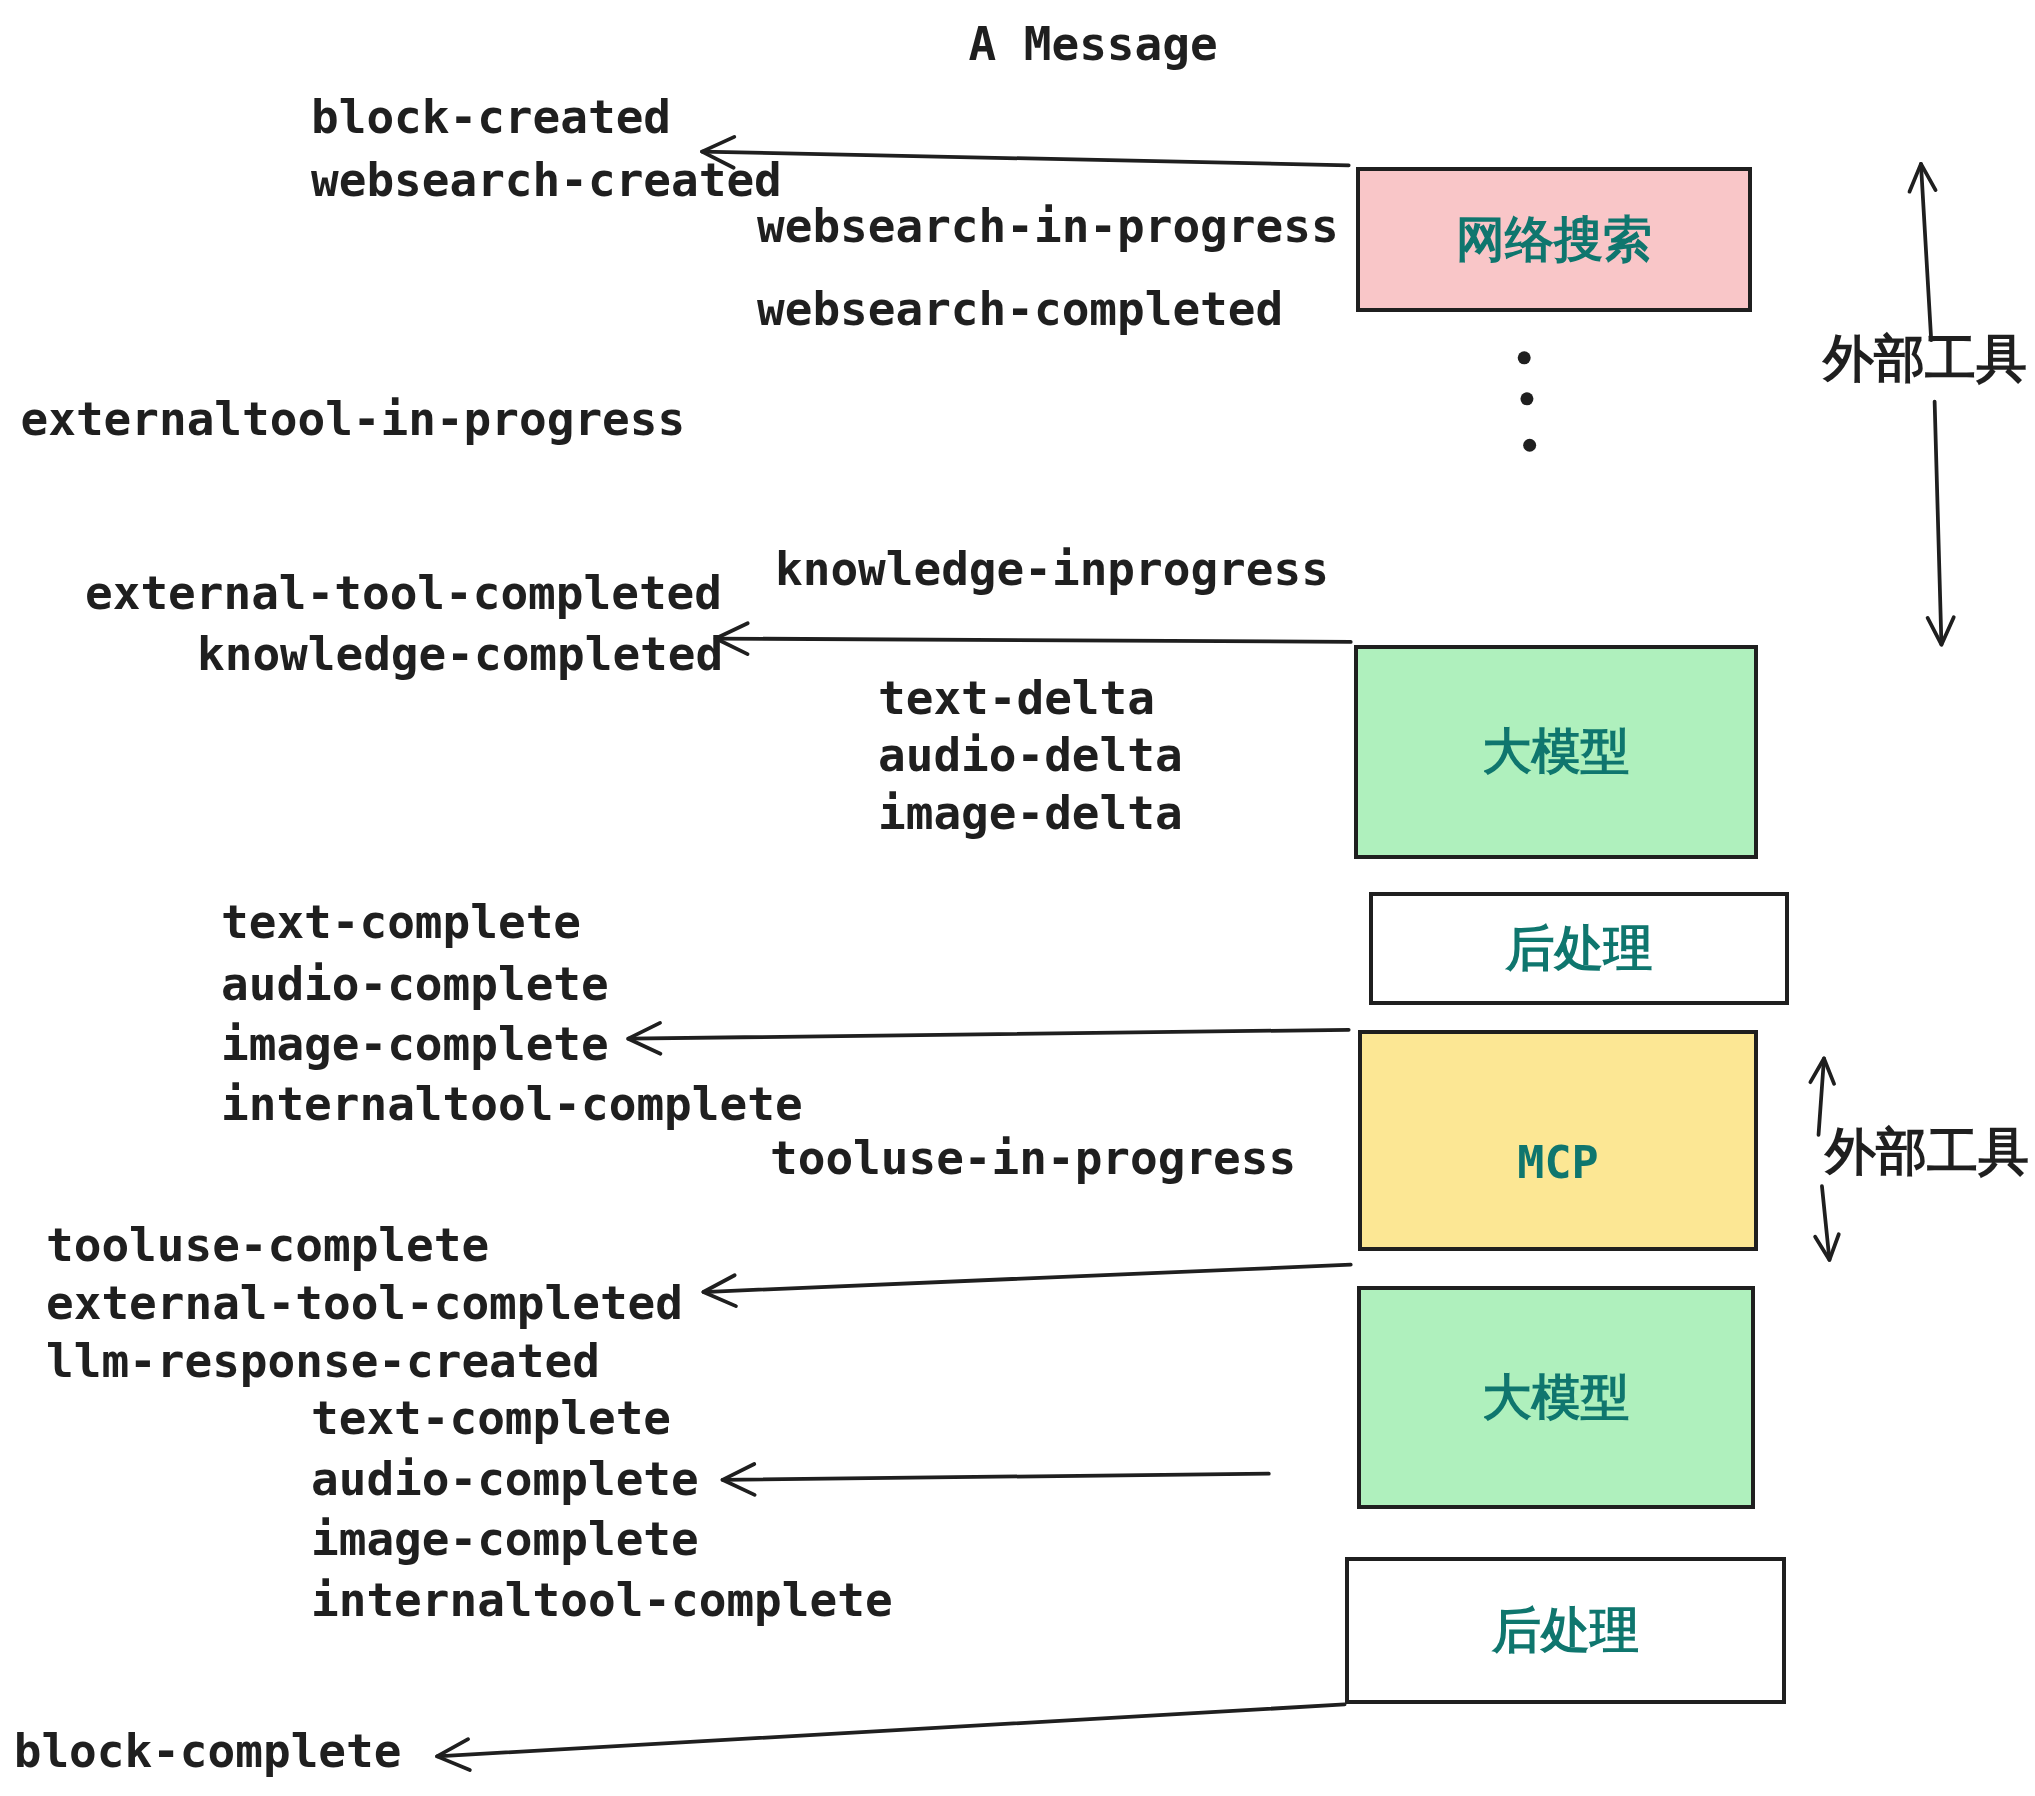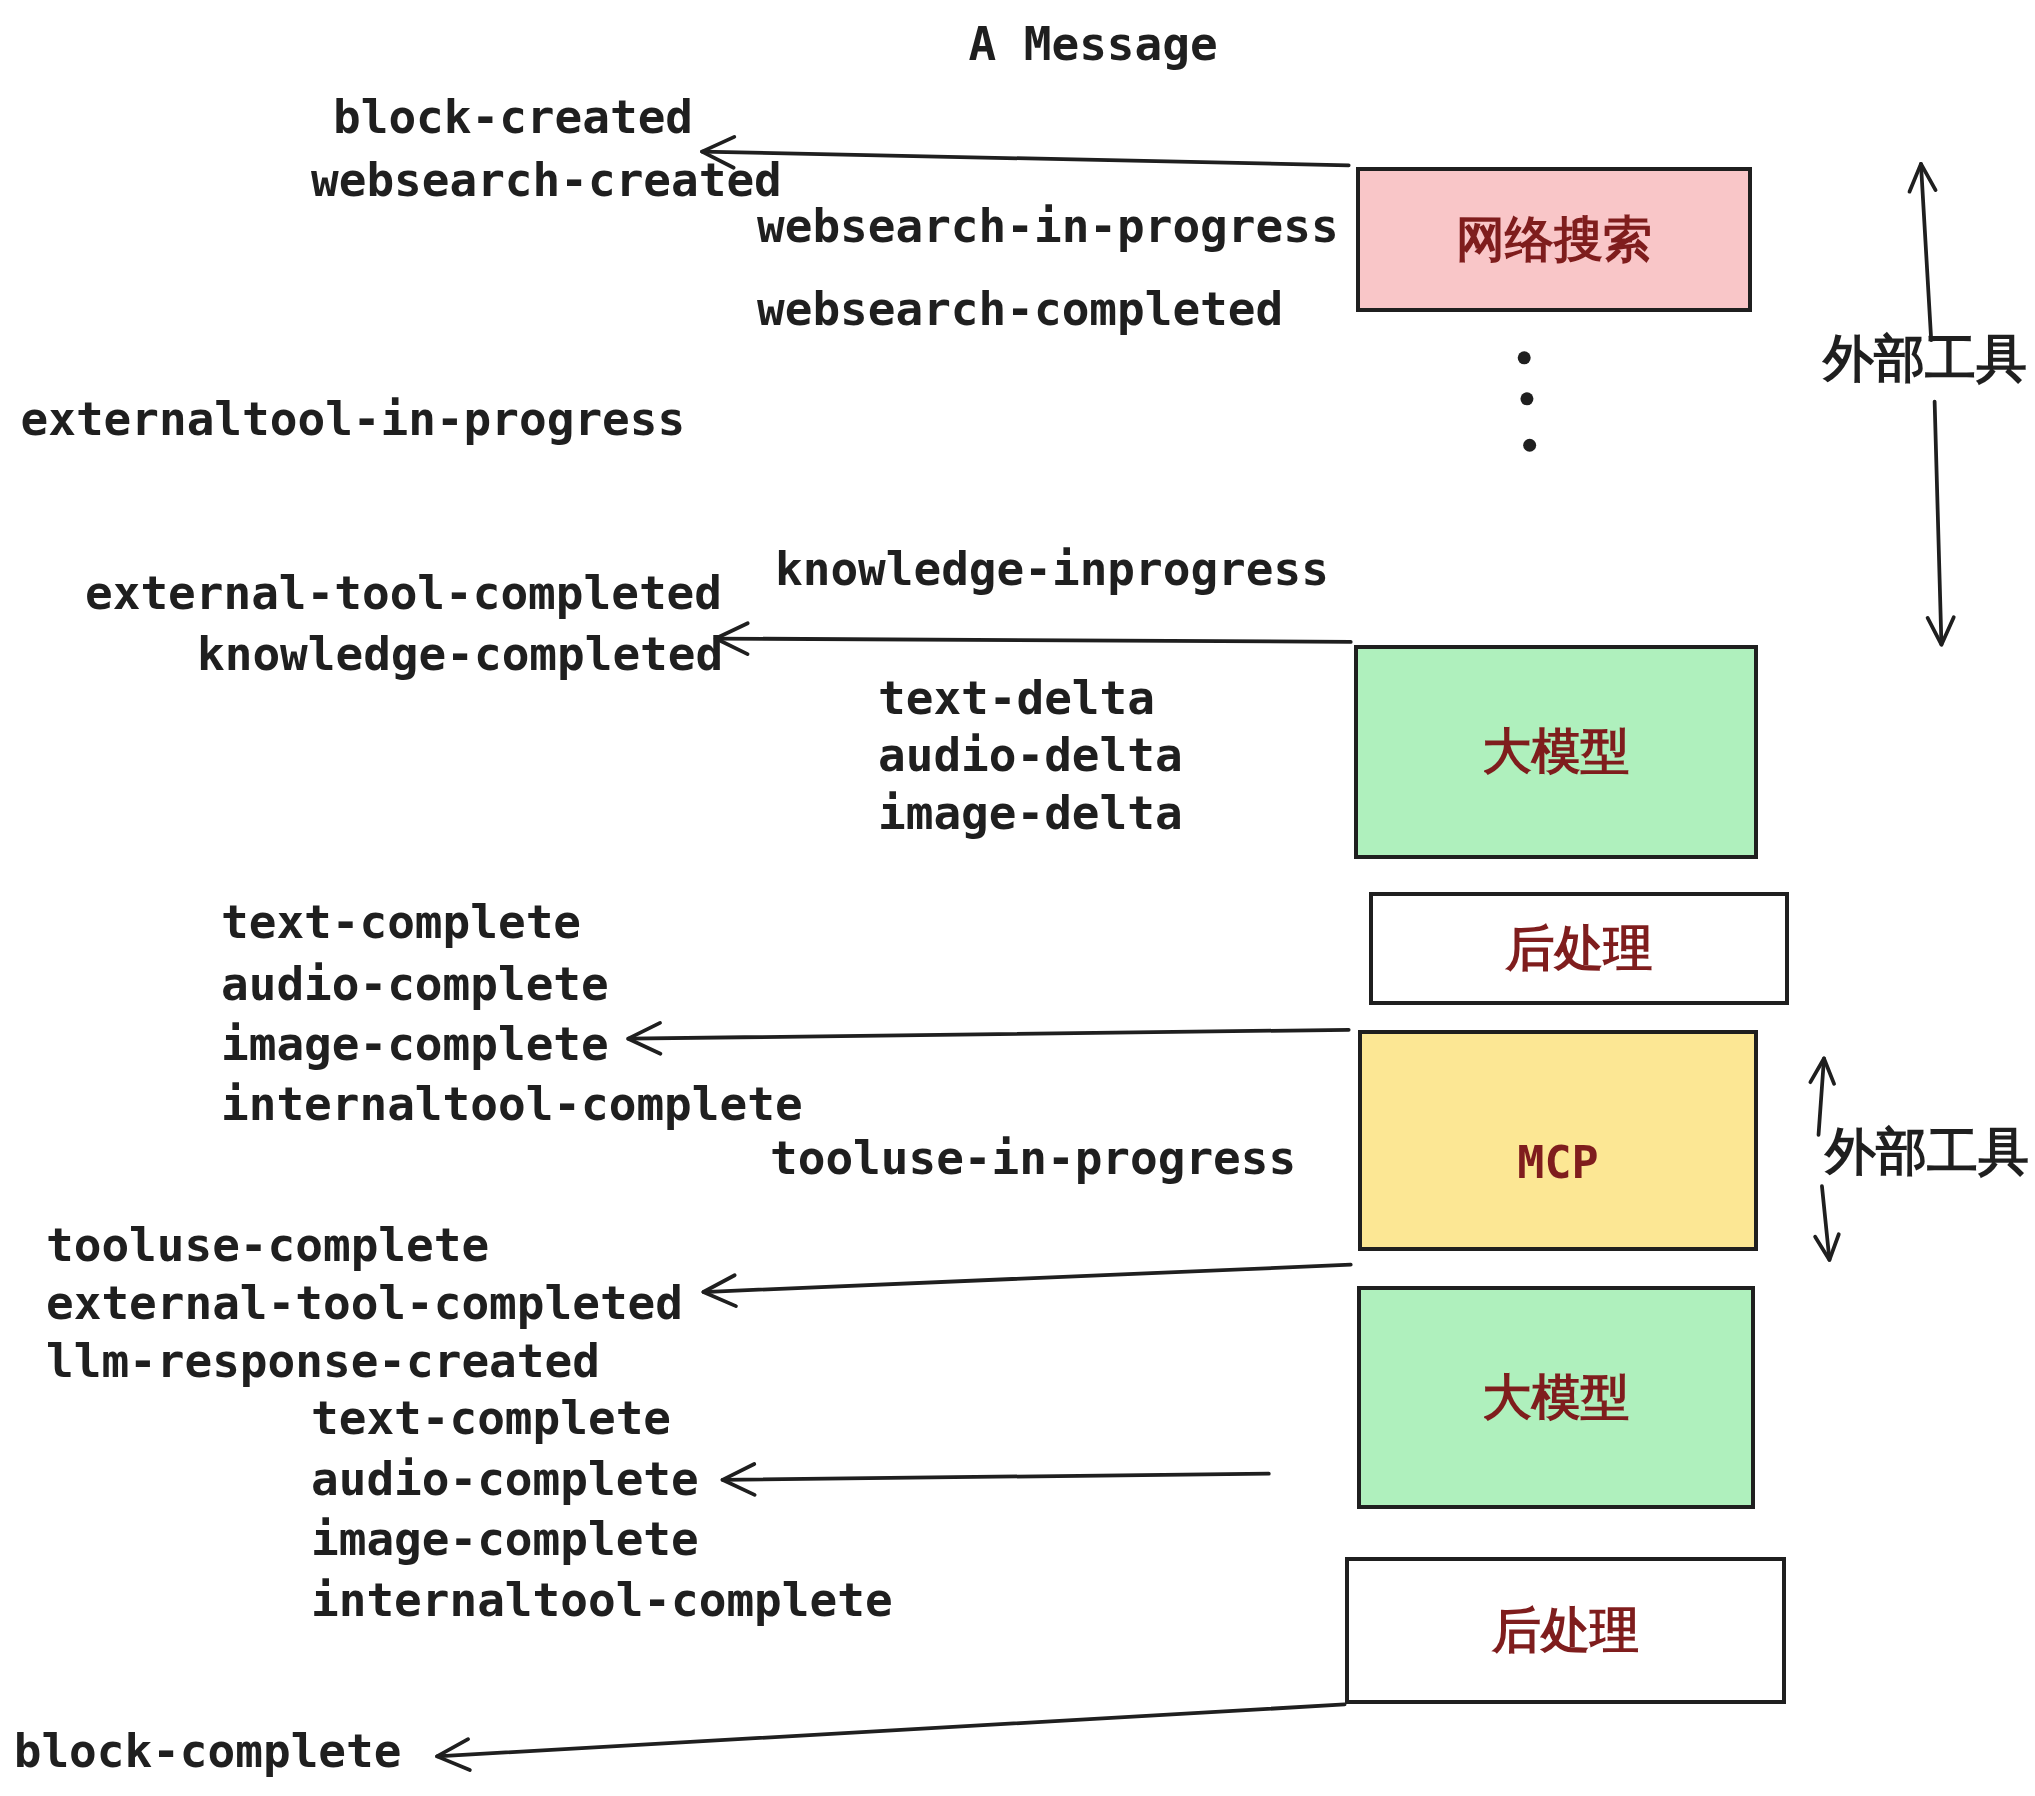--- a/index.html
+++ b/index.html
@@ -6,21 +6,21 @@
   .canvas{position:relative;width:2035px;height:1796px;background:#ffffff;overflow:hidden;padding-left:26px;}
   .layer{position:absolute;left:0;top:0;}
   .evt{position:absolute;transform:translateY(-50%);font:bold 46px "DejaVu Sans Mono",monospace;
        color:#1F1F1F;white-space:nowrap;}
   .title{position:absolute;transform:translate(-50%,-50%);font:bold 46px "DejaVu Sans Mono",monospace;
        color:#1F1F1F;white-space:nowrap;}
   .side{position:absolute;transform:translate(-50%,-50%);font:600 51px "Liberation Sans",sans-serif;
        color:#1F1F1F;white-space:nowrap;}
   .node{position:absolute;box-sizing:border-box;border:4.1px solid #1F1F1F;
         display:flex;align-items:center;justify-content:center;}
-  .node .lbl{font:600 49px "Liberation Sans",sans-serif;color:#7f1d1d;white-space:nowrap;}
+  .node .lbl{font:600 49px "Liberation Sans",sans-serif;color:#0f766e;white-space:nowrap;}
   .node.mcp .lbl{font:bold 45px "DejaVu Sans Mono",monospace;margin-top:44px;}
 </style>
 </head>
 <body>
 
 <div class="canvas" id="canvas">
     <svg width="2035" height="1796" viewBox="0 0 2980 2630" class="layer">
       <g>
         <line x1="1975" y1="242" x2="1028" y2="222" stroke="#1F1F1F" stroke-width="5.5" stroke-linecap="round"></line>
         <polyline points="1074.3352358553677,245.60182023123323 1028,222 1075.2903853931841,200.3754896156211" fill="none" stroke="#1F1F1F" stroke-width="5.5" stroke-linecap="round" stroke-linejoin="round"></polyline>
@@ -59,21 +59,21 @@
       </g>
       <g>
         <line x1="2668" y1="1737" x2="2679" y2="1845" stroke="#1F1F1F" stroke-width="5.5" stroke-linecap="round"></line>
         <polyline points="2692.6594656886873,1807.4045348865109 2679,1845 2658.041320529982,1810.9304570786012" fill="none" stroke="#1F1F1F" stroke-width="5.5" stroke-linecap="round" stroke-linejoin="round"></polyline>
       </g>
       <circle cx="2232" cy="524" r="9.5" fill="#1F1F1F"></circle>
       <circle cx="2236" cy="584" r="9.5" fill="#1F1F1F"></circle>
       <circle cx="2240" cy="652" r="9.5" fill="#1F1F1F"></circle>
     </svg>
     <div class="title" style="left: 1093px; top: 44px;">A Message</div>
-    <div class="evt" style="left: 311px; top: 117px; margin-left: 22px;">block-created</div>
+    <div class="evt" style="left: 311px; top: 117px;">block-created</div>
     <div class="evt" style="left: 311px; top: 180px;">websearch-created</div>
     <div class="evt" style="left: 757px; top: 226px;">websearch-in-progress</div>
     <div class="evt" style="left: 757px; top: 309px;">websearch-completed</div>
     <div class="evt" style="left: 20.5px; top: 419px;">externaltool-in-progress</div>
     <div class="evt" style="left: 775px; top: 569px;">knowledge-inprogress</div>
     <div class="evt" style="left: 85px; top: 593px;">external-tool-completed</div>
     <div class="evt" style="left: 197px; top: 654px;">knowledge-completed</div>
     <div class="evt" style="left: 878px; top: 698px;">text-delta</div>
     <div class="evt" style="left: 878px; top: 755px;">audio-delta</div>
     <div class="evt" style="left: 878px; top: 813px;">image-delta</div>

